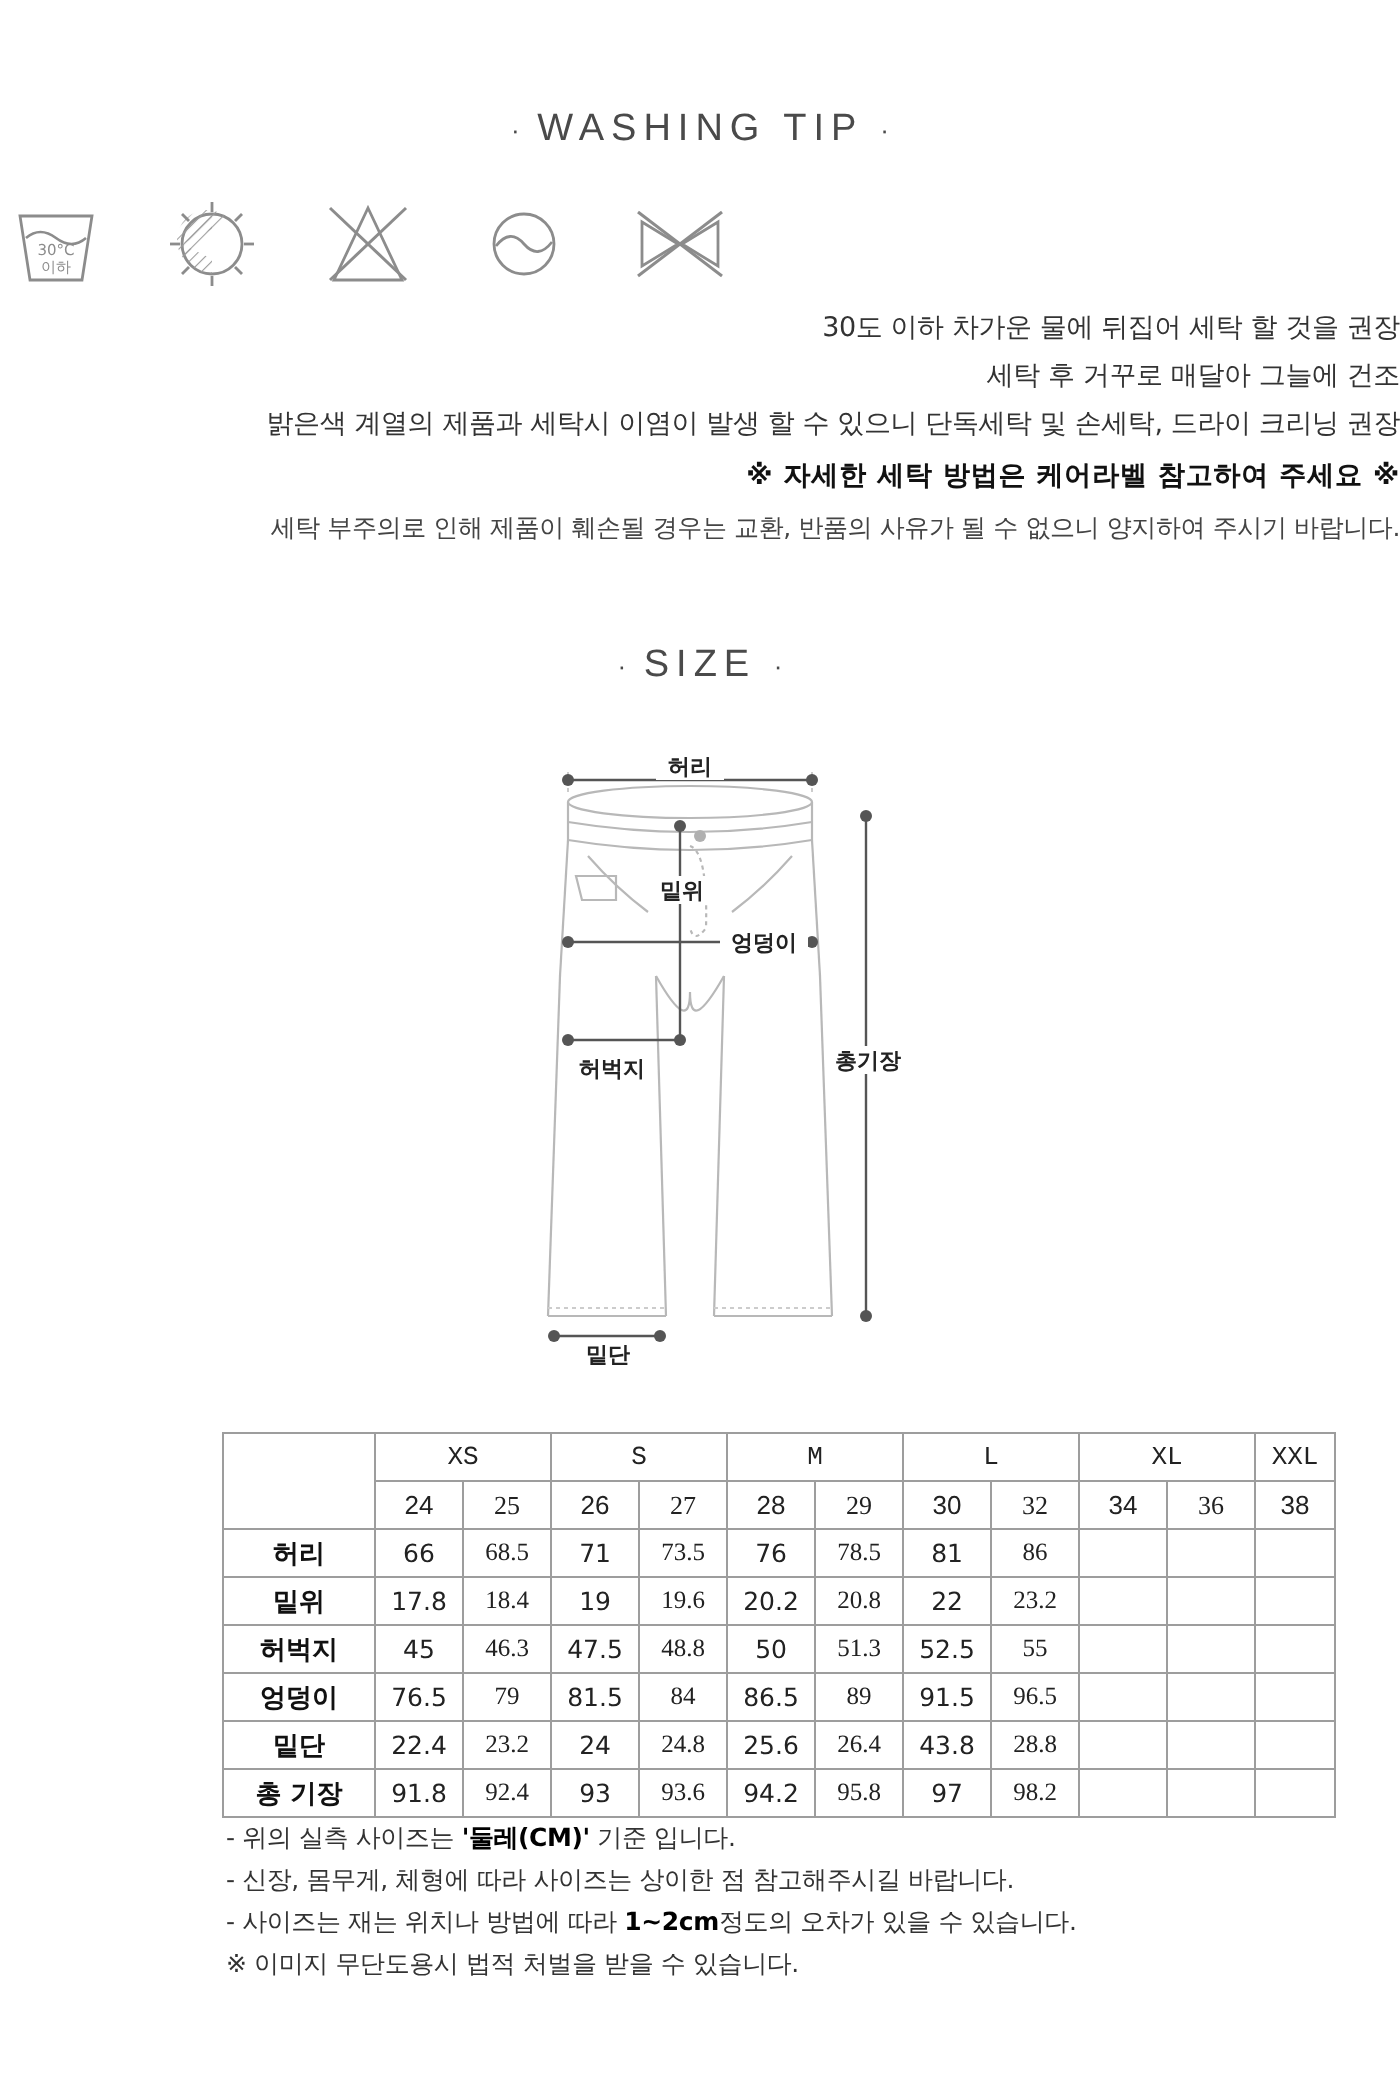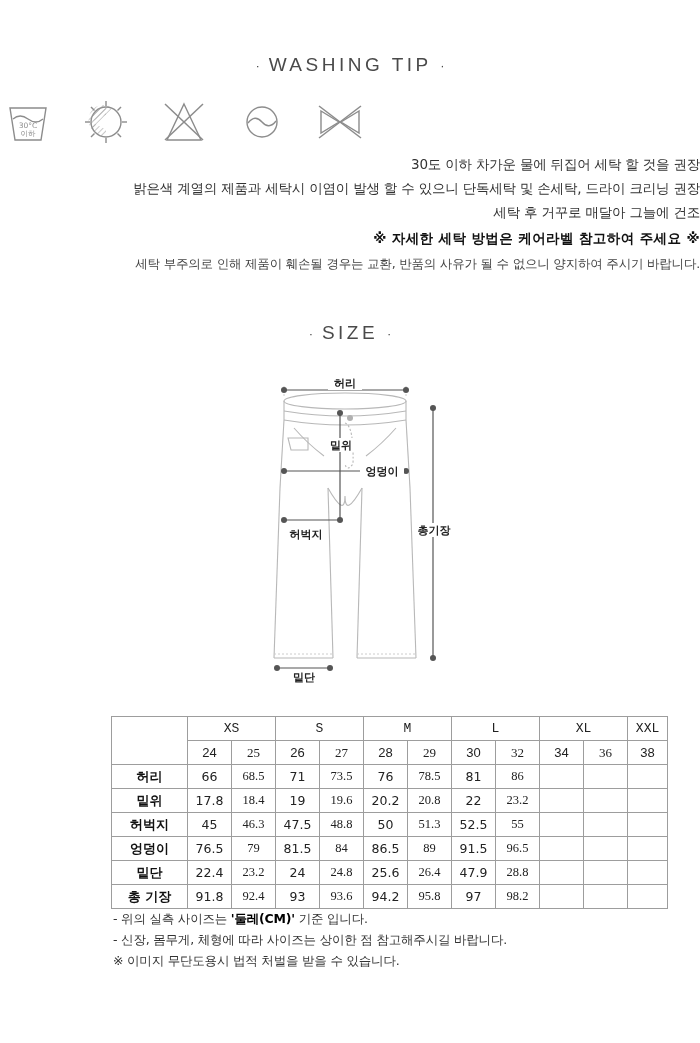--- a/index.html
+++ b/index.html
@@ -193,22 +193,22 @@
       <path d="M47 15 L29 26 L47 37 Z" fill="none" stroke="#8c8c8c" stroke-width="1.4"></path>
       <path d="M27 26 L29 26" stroke="#8c8c8c" stroke-width="1.4"></path>
       <line x1="7" y1="10" x2="49" y2="42" stroke="#8c8c8c" stroke-width="1.5"></line>
       <line x1="49" y1="10" x2="7" y2="42" stroke="#8c8c8c" stroke-width="1.5"></line>
     </svg>
 
   </div>
 
   <div class="wash-desc">
     <p>30도 이하 차가운 물에 뒤집어 세탁 할 것을 권장</p>
+    <p>세탁 후 거꾸로 매달아 그늘에 건조</p>
     <p>밝은색 계열의 제품과 세탁시 이염이 발생 할 수 있으니 단독세탁 및 손세탁, 드라이 크리닝 권장</p>
-    <p>세탁 후 거꾸로 매달아 그늘에 건조</p>
     <p class="strong">※ 자세한 세탁 방법은 케어라벨 참고하여 주세요 ※</p>
     <p class="small">세탁 부주의로 인해 제품이 훼손될 경우는 교환, 반품의 사유가 될 수 없으니 양지하여 주시기 바랍니다.</p>
   </div>
 
   <div class="sec-title" id="size-title">
     <span class="dot">·</span>
     <span>SIZE</span>
     <span class="dot">·</span>
   </div>
 
@@ -398,21 +398,21 @@
           <td class="val"></td>
         </tr>
         <tr>
           <td class="rowlabel">밑단</td>
           <td class="val">22.4</td>
           <td class="val dash-l">23.2</td>
           <td class="val">24</td>
           <td class="val dash-l">24.8</td>
           <td class="val">25.6</td>
           <td class="val dash-l">26.4</td>
-          <td class="val">47.9</td>
+          <td class="val">43.8</td>
           <td class="val dash-l">28.8</td>
           <td class="val"></td>
           <td class="val dash-l"></td>
           <td class="val"></td>
         </tr>
         <tr>
           <td class="rowlabel">총 기장</td>
           <td class="val">91.8</td>
           <td class="val dash-l">92.4</td>
           <td class="val">93</td>
@@ -430,17 +430,20 @@
   </div>
 
   <div id="footnotes">
     <p>
       <span>- 위의 실측 사이즈는 </span><b>'둘레(CM)'</b><span> 기준 입니다.</span>
     </p>
     <p>
       <span>- 신장, 몸무게, 체형에 따라 사이즈는 상이한 점 참고해주시길 바랍니다.</span><b></b><span></span>
     </p>
     <p>
+      <span>- 사이즈는 재는 위치나 방법에 따라 </span><b>1~2cm</b><span>정도의 오차가 있을 수 있습니다.</span>
+    </p>
+    <p>
       <span>※ 이미지 무단도용시 법적 처벌을 받을 수 있습니다.</span><b></b><span></span>
     </p>
   </div>
 
 </div>
 
 </body></html>

